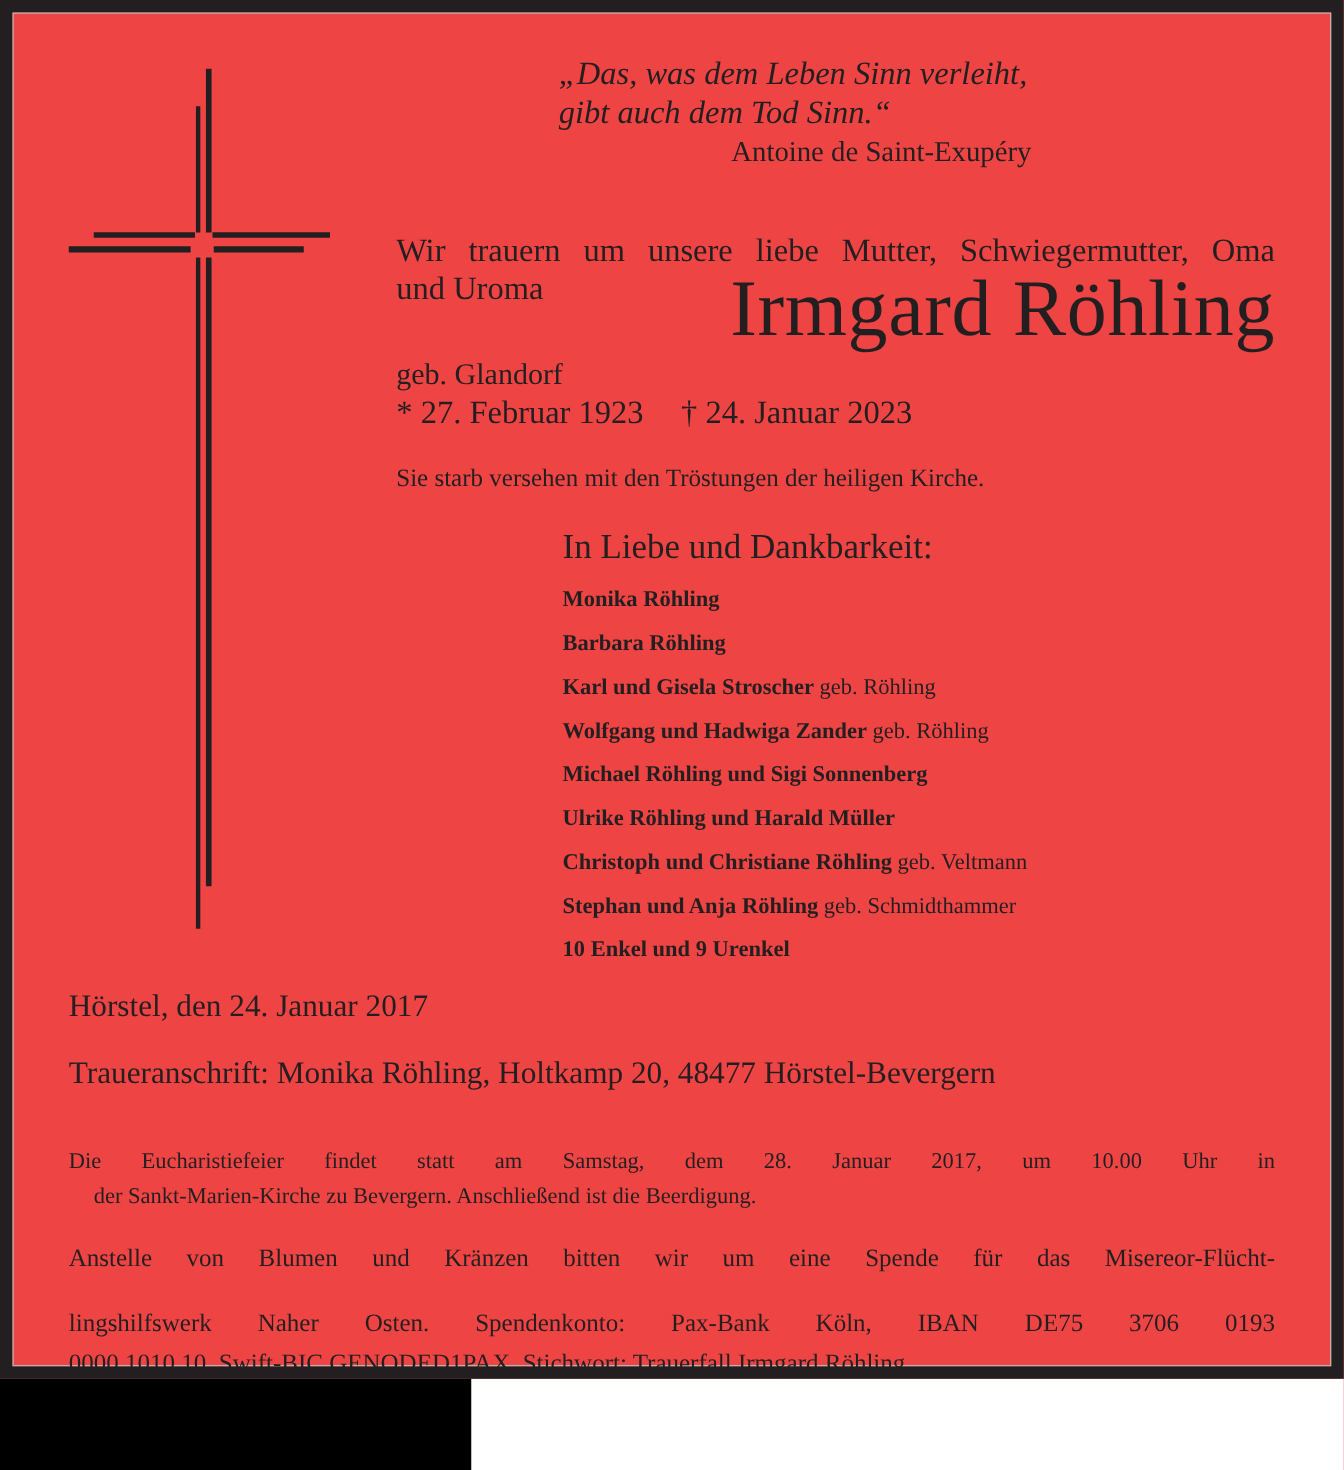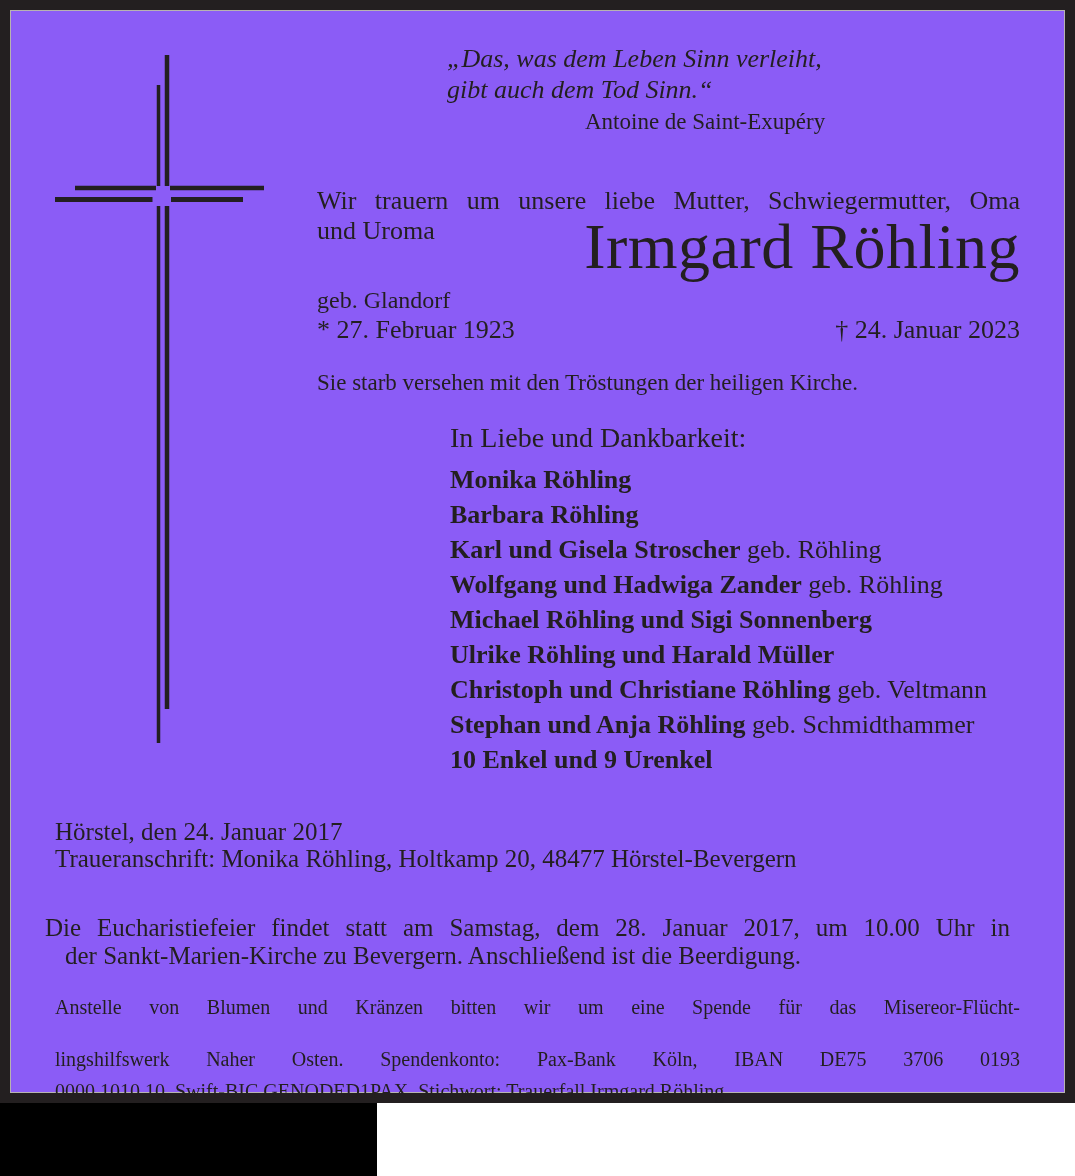--- a/index.html
+++ b/index.html
@@ -9,21 +9,21 @@
     font-family: "Liberation Serif", serif;
     color: #231f20;
     position: relative;
     overflow: hidden;
   }
   .notice-frame {
     position: absolute; left: 0; top: 0;
     width: 1075px; height: 1103px;
     box-sizing: border-box;
     border: 10px solid #231f20;
-    background: #8b5cf6;
+    background: #ef4444;
   }
   .notice-inner {
     position: absolute; inset: 0;
     border: 1px solid #b7b3b1;
   }
   .cross { position: absolute; left: 30px; top: 30px; }
   .quote-block {
     position: absolute; left: 437px; top: 33px;
     font-style: italic; font-size: 26px; line-height: 31px;
   }
@@ -40,49 +40,49 @@
     position: absolute; left: 307px; top: 200px; width: 703px;
     text-align: right; font-size: 64px; line-height: 74px;
     letter-spacing: 0.5px;
   }
   .maiden {
     position: absolute; left: 307px; top: 276px; width: 703px;
     text-align: left; font-size: 24px; line-height: 28px;
   }
   .dates {
     position: absolute; left: 307px; top: 305px; width: 703px;
-    display: flex; justify-content: space-between; gap: 75px;
+    display: flex; justify-content: flex-start; gap: 30px;
     font-size: 26px; line-height: 30px; font-family: Liberation Serif, serif;
   }
   .church-line {
     position: absolute; left: 307px; top: 358px; width: 703px;
-    font-size: 23px; line-height: 30px;
+    font-size: 20px; line-height: 30px;
   }
   .mourners-heading {
     position: absolute; left: 440px; top: 413px;
     font-size: 28px; line-height: 30px;
   }
   .mourners {
     position: absolute; left: 440px; top: 452px; width: 575px;
   }
   .mourner-row {
-    font-size: 26px; line-height: 35px; white-space: nowrap;
+    font-size: 18px; line-height: 35px; white-space: nowrap;
   }
   .mourner-row .bold { font-weight: bold; }
   .dateline {
-    position: absolute; left: 45px; top: 807px;
+    position: absolute; left: 45px; top: 781px;
     font-size: 25px; line-height: 30px;
   }
   .address {
     position: absolute; left: 45px; top: 834px;
     font-size: 25px; line-height: 30px;
   }
   .service {
-    position: absolute; left: 35px; top: 884px; width: 965px;
-    font-size: 25px;
+    position: absolute; left: 45px; top: 884px; width: 965px;
+    font-size: 18px;
   }
   .service .jline, .donation .jline { line-height: 28px; height: 28px; }
   .service .plain { line-height: 28px; margin-left: 20px; }
   .donation {
     position: absolute; left: 45px; top: 961px; width: 965px;
     font-size: 20px;
   }
   .donation .jline { line-height: 32px; height: 32px; }
   .donation .plain { line-height: 32px; }
   .black-bar {

